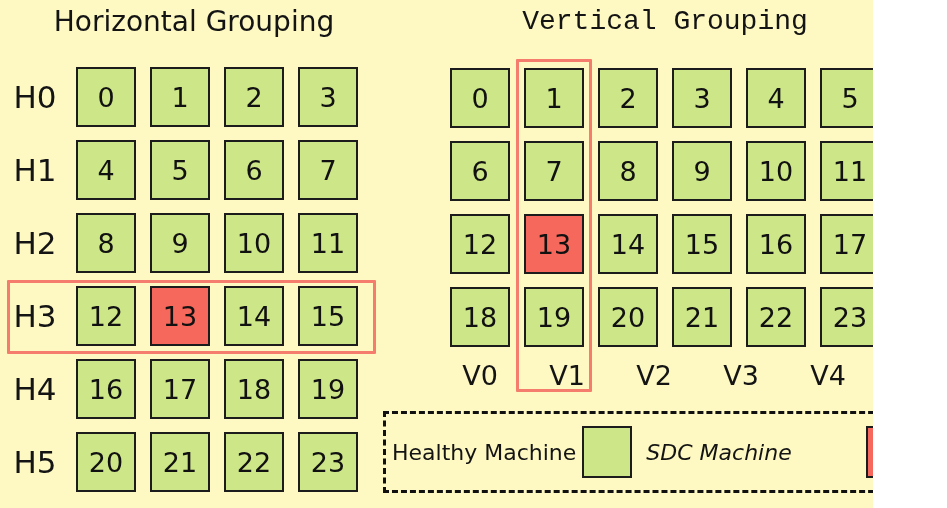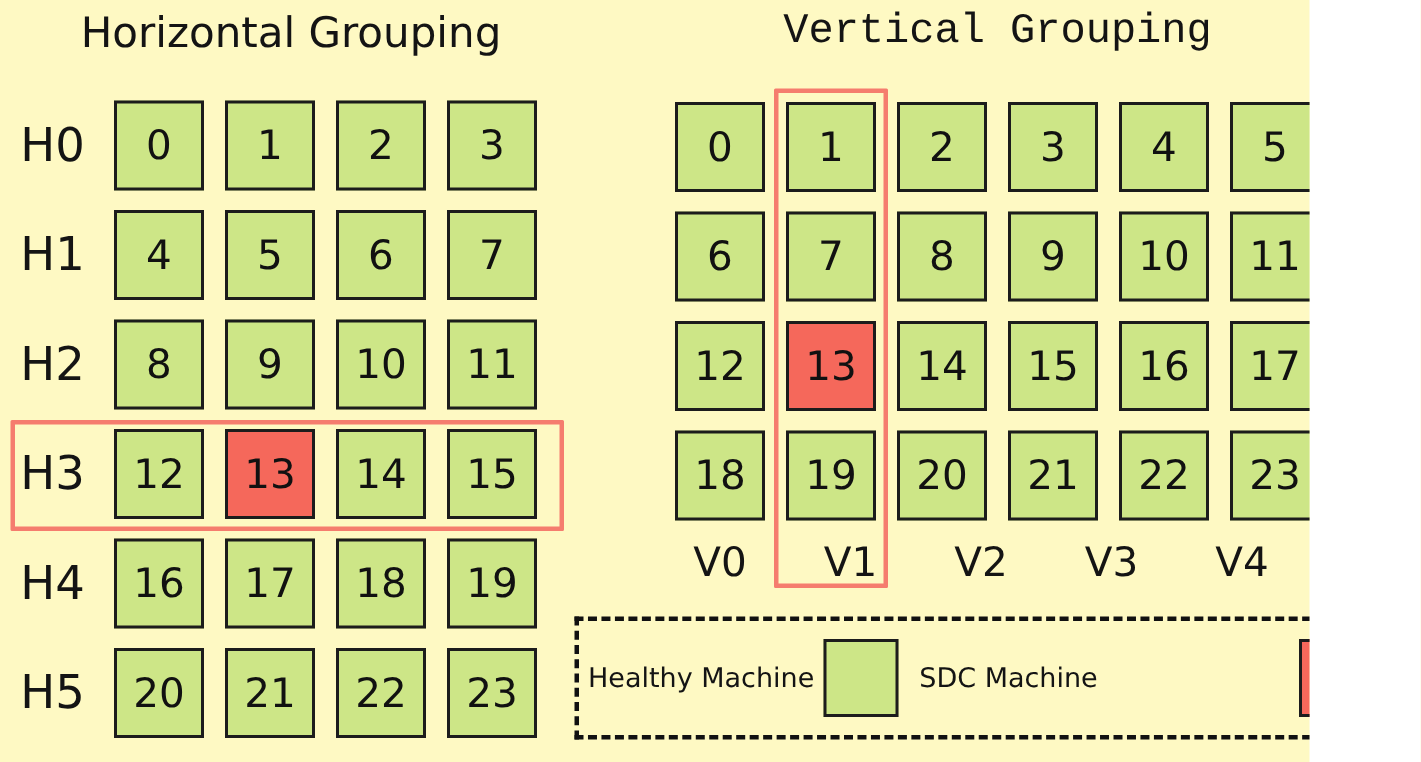--- a/index.html
+++ b/index.html
@@ -43,28 +43,28 @@
     pointer-events:none;
   }
   .group-highlight.h { left:7px;   top:280px; width:369px; height:74px;  }
   .group-highlight.v { left:516px; top:59px;  width:76px;  height:333px; }
 
   .legend {
     position:absolute; left:383px; top:411px; width:545px; height:82px;
     box-sizing:border-box; border:3px dashed #111;
     display:flex; align-items:center; padding:0 9px 0 6px;
   }
-  .legend-label { font-size:18px; color:#141414; white-space:nowrap; }
+  .legend-label { font-size:22px; color:#141414; white-space:nowrap; }
   .swatch {
     width:50px; height:52px; box-sizing:border-box;
     border:2px solid var(--cell-border); flex:0 0 50px;
   }
   .swatch.healthy { background:var(--healthy); margin-left:6px; }
   .swatch.sdc     { background:var(--sdc); margin-left:auto; }
-  .legend-label.sdc { margin-left:14px; }
+  .legend-label.sdc { margin-left:14px;font-style:italic; }
 </style>
 </head>
 <body>
 
 <div class="canvas">
 
   <div class="title h">Horizontal Grouping</div>
 
   <div class="title v">Vertical Grouping</div>
 

